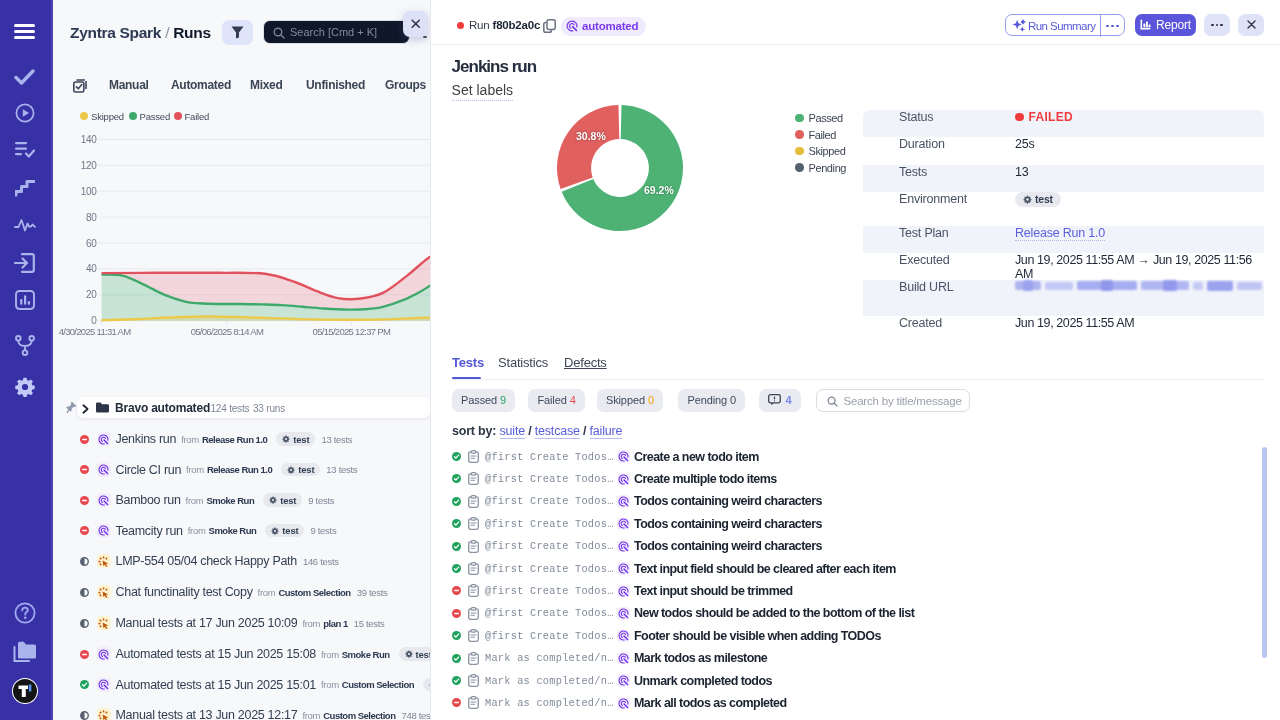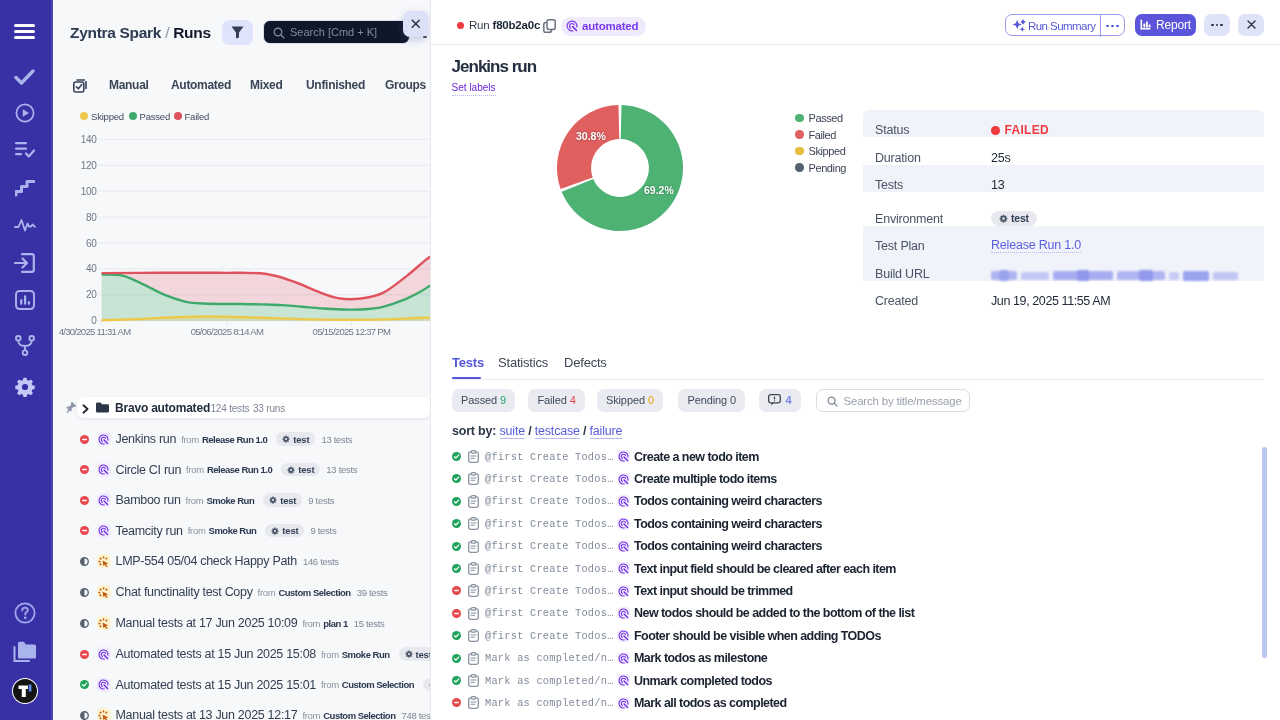--- a/index.html
+++ b/index.html
@@ -15,21 +15,21 @@
   .row .st { width:9px; height:9px; flex:none; margin-right:8px; }
   .row .ty { width:14px; height:14px; flex:none; border-radius:4.5px; margin-right:5px; position:relative; }
   .row .nm { font-size:12.5px; color:#323e52; margin-left:0; letter-spacing:-0.3px; }
   .row .fr { font-size:9.5px; color:#8b93a1; margin-left:5px; letter-spacing:-0.3px; }
   .row .pl { font-size:9.5px; font-weight:bold; color:#2c3850; margin-left:3px; letter-spacing:-0.5px; }
   .row .ct { font-size:9.5px; color:#7d8796; margin-left:6px; letter-spacing:-0.3px; }
   .chip { display:inline-flex; align-items:center; background:#e7e9ee; border-radius:7px; height:13.5px; padding:0 6px; font-size:9.5px; font-weight:600; color:#333f55; margin-left:9px; gap:3px; letter-spacing:-0.2px; }
   .chip svg { flex:none; }
   .dleg { display:flex; align-items:center; font-size:11px; color:#3c4453; letter-spacing:-0.4px; }
   .ddot { width:8.5px; height:8.5px; border-radius:50%; display:inline-block; margin-right:5px; }
-  .drow { display:flex; align-items:flex-end; }
+  .drow { display:flex; align-items:flex-start;padding-left:24px; }
   .drow .lbl { width:128px; flex:none; font-size:12.5px; color:#4a5365; letter-spacing:-0.2px; padding-left:12px; }
   .drow .val { font-size:12.5px; color:#1f2737; letter-spacing:-0.2px; display:flex; align-items:center; }
   .fchip { height:23px; background:#e9ebf0; border-radius:7px; display:flex; align-items:center; padding:0 9px; font-size:11px; font-weight:500; color:#3f4a5c; letter-spacing:-0.1px; white-space:nowrap; }
   .bdot { width:2.5px; height:2.5px; border-radius:50%; display:inline-block; }
   .slink { color:#575cd8; border-bottom:1px solid #b8bbf0; font-weight:400; }
   .trow { position:absolute; left:0; width:849px; height:22.4px; display:flex; align-items:center; }
   .trow .st { width:9px; height:9px; flex:none; margin-left:21px; }
   .trow .clip { flex:none; margin-left:7px; }
   .trow .mono { font-family:"Liberation Mono", monospace; font-size:10.3px; color:#818b9a; margin-left:6px; width:132px; flex:none; white-space:nowrap; overflow:hidden; letter-spacing:0.25px; }
   .trow .ticon { width:12.5px; height:12.5px; flex:none; border-radius:4px; background:#f4effe; position:relative; }
@@ -472,21 +472,21 @@
         <i class="bdot" style="background:#2b3340;"></i>
         <i class="bdot" style="background:#2b3340;"></i>
       </div>
   <div class="abs" style="left:807px;top:14px;width:26px;height:21.5px;background:#dfe3f8;border-radius:7px;">
     <svg class="abs" style="left:8.5px;top:6px" width="9" height="9" viewBox="0 0 9 9">
           <path d="M1 1 L8 8 M8 1 L1 8" stroke="#2b3340" stroke-width="1.4" stroke-linecap="round"></path>
         </svg>
   </div>
 
   <div class="abs" style="left:20.6px;top:57px;font-size:17px;font-weight:bold;color:#252e3f;letter-spacing:-1px;">Jenkins run</div>
-  <div class="abs" style="left:20.6px;top:82px;font-size:10px;color:#6d28d9;border-bottom:1.5px dotted #b4b7f2;padding-bottom:2px;">Set labels</div>
+  <div class="abs" style="left:20.6px;top:82px;font-size:14px;color:#404040;border-bottom:1.5px dotted #b4b7f2;padding-bottom:2px;">Set labels</div>
 
   <svg class="abs" style="left:119px;top:98px;" width="140" height="140" viewBox="0 0 140 140">
     <path d="M71.54 7.02 A63 63 0 1 1 11.67 93.80 L43.24 80.92 A28.9 28.9 0 1 0 70.71 41.11 Z" fill="#4db273"></path>
     <path d="M10.58 90.93 A63 63 0 0 1 68.46 7.02 L69.29 41.11 A28.9 28.9 0 0 0 42.74 79.60 Z" fill="#e05f5f"></path>
     <text x="26" y="42" font-size="10.5" font-weight="bold" fill="#fff" style="text-shadow:0 0 2px rgba(60,30,30,0.6);">30.8%</text>
     <text x="94" y="96" font-size="10.5" font-weight="bold" fill="#fff" style="text-shadow:0 0 2px rgba(30,60,40,0.6);">69.2%</text>
   </svg>
 
   <div class="abs dleg" style="left:364px;top:112px;"><span class="ddot" style="background:#4db273;"></span>Passed</div>
   <div class="abs dleg" style="left:364px;top:128.5px;"><span class="ddot" style="background:#e05f5f;"></span>Failed</div>
@@ -517,21 +517,27 @@
                 <circle cx="12" cy="12" r="3.2" fill="#e7e9ee"></circle>
               </svg>test</span>
           </span>
         </div>
         <div class="drow" style="height:27.3px;background:#f1f3fb;">
           <span class="lbl">Test Plan</span>
           <span class="val">
             <span style="color:#5b60dd;border-bottom:1.5px dotted #b4b7f2;">Release Run 1.0</span>
           </span>
         </div>
-        <div class="drow" style="height:28px;background:#f1f3fb;">
+        <div class="drow" style="height:27.3px;">
+          <span class="lbl">Executed</span>
+          <span class="val">
+            <span style="letter-spacing:-0.4px;">Jun 19, 2025 11:55 AM <span style="letter-spacing:0;">→</span> Jun 19, 2025 11:56 AM</span>
+          </span>
+        </div>
+        <div class="drow" style="height:36px;background:#f1f3fb;">
           <span class="lbl">Build URL</span>
           <span class="val">
             <span style="display:inline-block;position:relative;width:247px;height:11px;filter:blur(1.2px);">
               <span style="position:absolute;left:0;top:1px;width:26px;height:9px;background:#aeb4ef;border-radius:2px;"></span>
               <span style="position:absolute;left:8px;top:0;width:10px;height:11px;background:#9aa2ee;border-radius:2px;"></span>
               <span style="position:absolute;left:30px;top:2px;width:28px;height:8px;background:#c3c8f4;border-radius:2px;"></span>
               <span style="position:absolute;left:62px;top:1px;width:60px;height:9px;background:#a6adf0;border-radius:2px;"></span>
               <span style="position:absolute;left:86px;top:0;width:12px;height:11px;background:#8f97ea;border-radius:2px;"></span>
               <span style="position:absolute;left:126px;top:1px;width:48px;height:9px;background:#b0b6f1;border-radius:2px;"></span>
               <span style="position:absolute;left:148px;top:0;width:14px;height:11px;background:#9299ec;border-radius:2px;"></span>
@@ -546,21 +552,21 @@
           <span class="val">
             <span style="letter-spacing:-0.4px;">Jun 19, 2025 11:55 AM</span>
           </span>
         </div>
       </div>
 
   <div class="abs" style="left:21px;top:379px;width:812px;height:1px;background:#edeef3;"></div>
   <div class="abs" style="left:21px;top:355px;font-size:13px;font-weight:600;color:#5457d6;letter-spacing:-0.2px;">Tests</div>
   <div class="abs" style="left:21px;top:376.5px;width:29px;height:2.5px;background:#5457d6;border-radius:2px;"></div>
   <div class="abs" style="left:67px;top:355px;font-size:13px;font-weight:500;color:#3f4756;letter-spacing:-0.2px;">Statistics</div>
-  <div class="abs" style="left:133px;top:355px;font-size:13px;font-weight:500;color:#3f4756;letter-spacing:-0.2px;">Defects</div>
+  <div class="abs" style="left:133px;top:355px;font-size:13px;font-weight:500;color:#3f4756;letter-spacing:-0.2px;text-decoration:underline;">Defects</div>
 
   <div class="abs fchip" style="left:21px;top:388.5px;">Passed&nbsp;<span style="color:#27a567;">9</span></div>
   <div class="abs fchip" style="left:97.4px;top:388.5px;">Failed&nbsp;<span style="color:#e5484d;">4</span></div>
   <div class="abs fchip" style="left:165.9px;top:388.5px;">Skipped&nbsp;<span style="color:#f59f0b;">0</span></div>
   <div class="abs fchip" style="left:247.4px;top:388.5px;">Pending&nbsp;0</div>
   <div class="abs fchip" style="left:327.6px;top:388.5px;">
     <svg width="13" height="12" viewBox="0 0 13 12" style="margin-right:5px;">
           <rect x="0.7" y="0.7" width="11.6" height="8.2" rx="1.8" fill="none" stroke="#3c4554" stroke-width="1.3"></rect>
           <path d="M3.4 8.9 L3.4 11.3 L6 8.9" fill="#3c4554"></path>
           <rect x="5.9" y="2.6" width="1.2" height="2.9" rx="0.6" fill="#3c4554"></rect>

